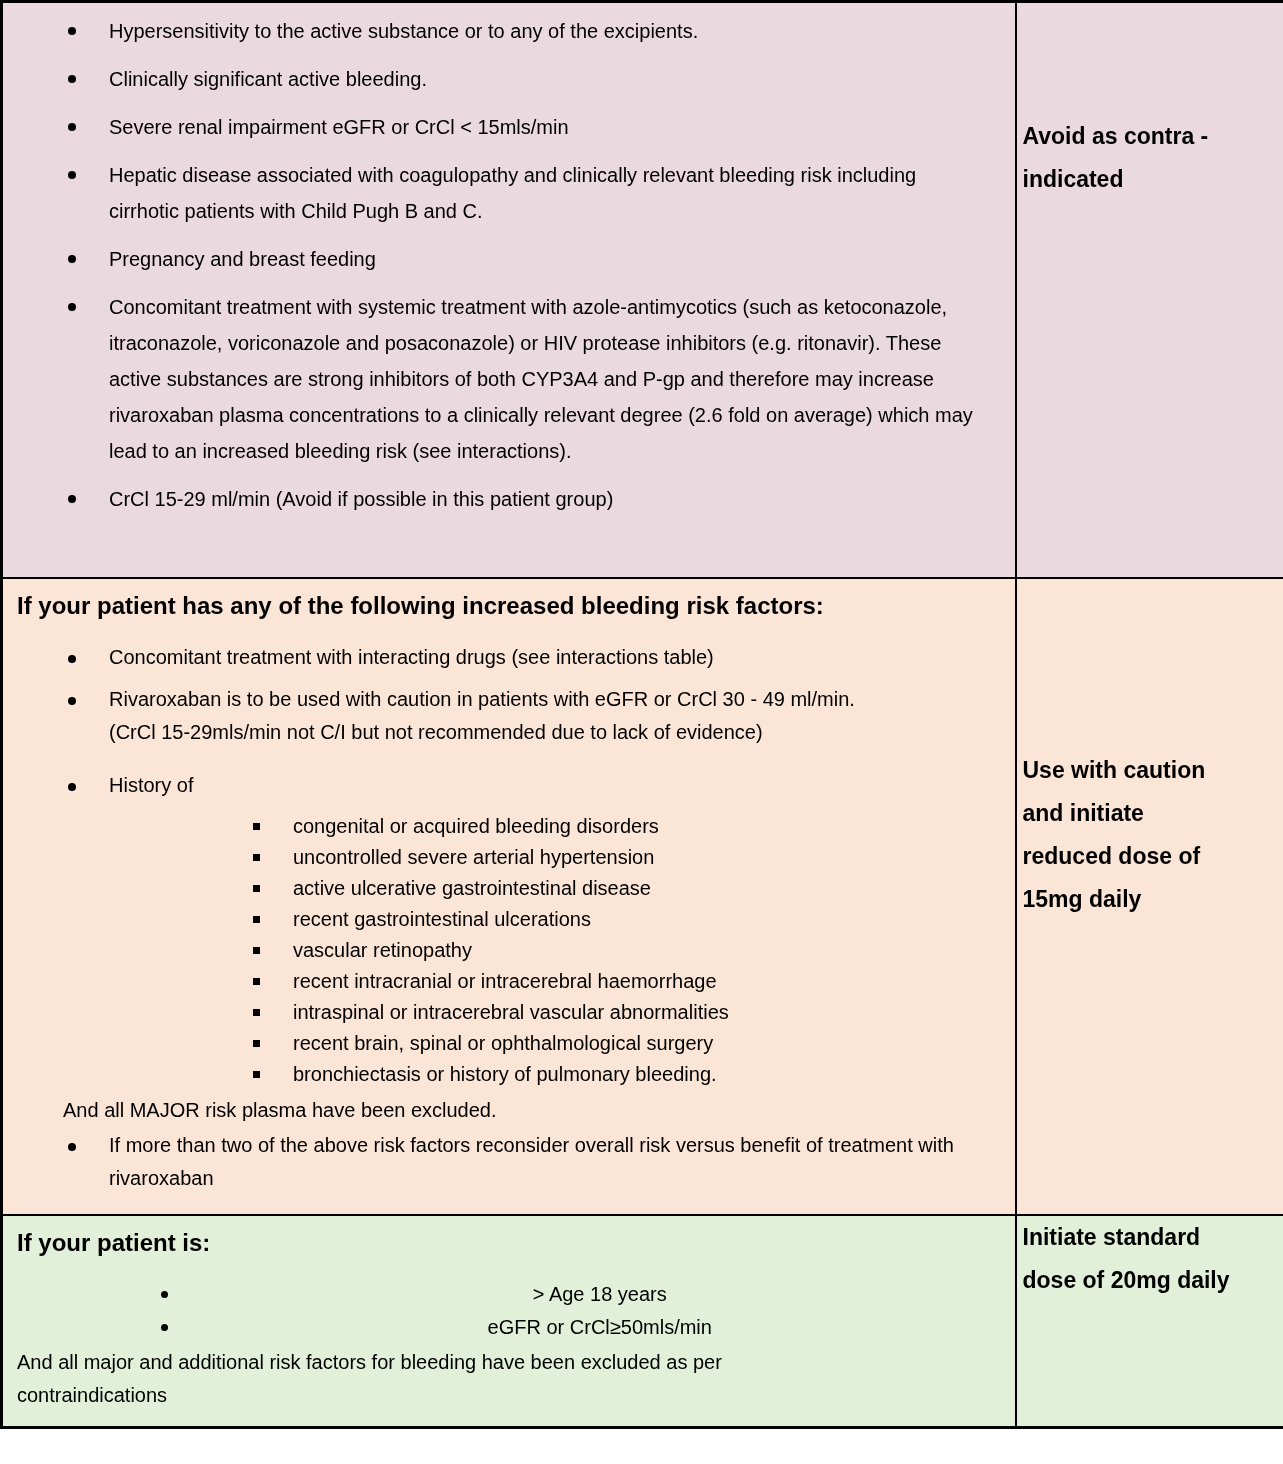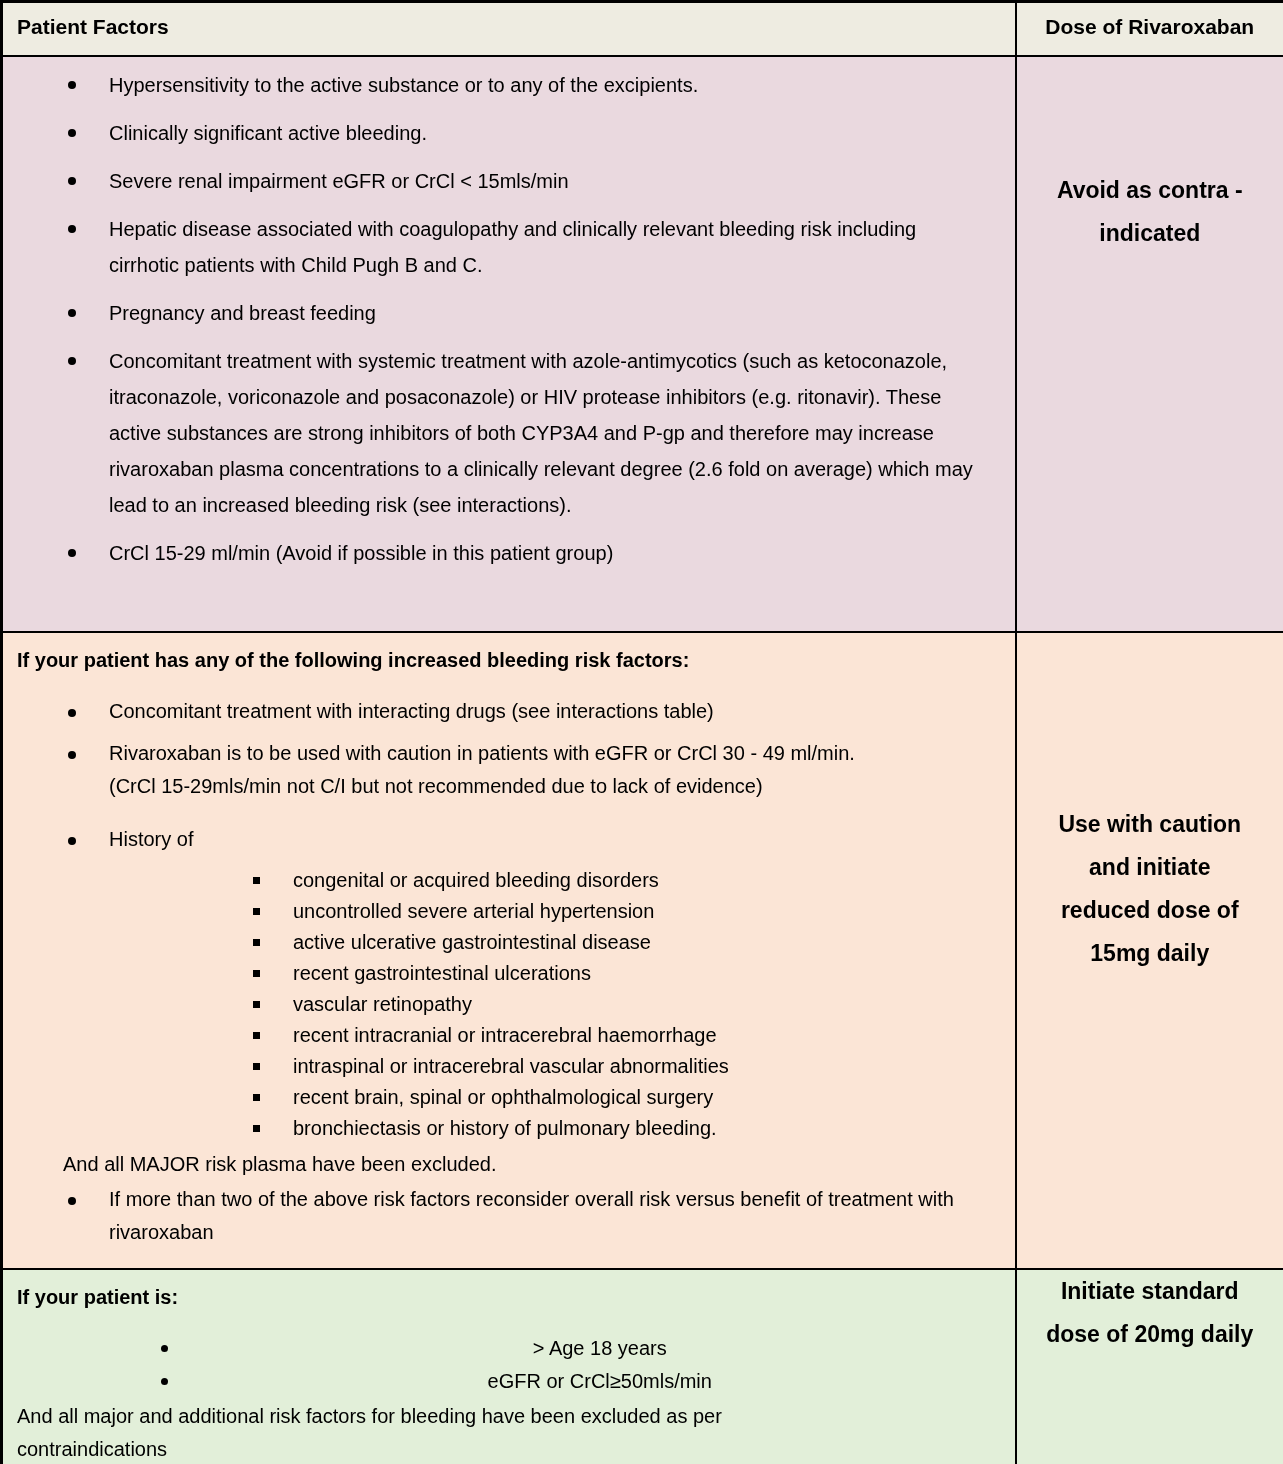--- a/index.html
+++ b/index.html
@@ -42,21 +42,21 @@
   td.content {
     padding: 10px 18px 10px 14px;
     font-size: 20px;
   }
   .row-contra td   { height: 576px; }
   .row-caution td  { height: 627px; }
   .row-standard td { height: 213px; }
 
   
   td.dose {
-    text-align: center;
+    text-align: left;
     font-weight: bold;
     font-size: 23px;
     line-height: 43px;
     padding-left: 6px;
     padding-right: 6px;
   }
   td.dose-contra   { padding-top: 112px; }
   td.dose-caution  { padding-top: 170px; }
   td.dose-standard { }
 
@@ -110,21 +110,21 @@
     left: 144px;
     top: 13px;
     width: 7px;
     height: 7px;
     background: #000;
     border-radius: 50%;
   }
 
   .row-heading {
     font-weight: bold;
-    font-size: 20px;
+    font-size: 24px;
     line-height: 34px;
     margin: 0 0 18px 0;
   }
   .note-indent {
     margin: 4px 0 2px 46px;
     line-height: 33px;
   }
   .note-plain {
     margin: 2px 0 0 0;
     max-width: 820px;
@@ -135,24 +135,20 @@
 </head>
 <body>
 
 <table class="doc-table">
   <colgroup>
       <col class="col-left">
       <col class="col-right">
     </colgroup>
 
   <tbody>
-      <tr class="header-row">
-    <td class="hdr-left">Patient Factors</td>
-    <td class="hdr-right">Dose of Rivaroxaban</td>
-  </tr>
 
   <tr class="row-contra">
     <td class="content">
       <ul class="main-list">
         <li>Hypersensitivity to the active substance or to any of the excipients.</li>
         <li>Clinically significant active bleeding.</li>
         <li>Severe renal impairment eGFR or CrCl &lt; 15mls/min</li>
         <li>Hepatic disease associated with coagulopathy and clinically relevant bleeding risk including cirrhotic patients with Child Pugh B and C.</li>
         <li>Pregnancy and breast feeding</li>
         <li>Concomitant treatment with systemic treatment with azole-antimycotics (such as ketoconazole, itraconazole, voriconazole and posaconazole) or HIV protease inhibitors (e.g. ritonavir). These active substances are strong inhibitors of both CYP3A4 and P-gp and therefore may increase rivaroxaban plasma concentrations to a clinically relevant degree (2.6 fold on average) which may lead to an increased bleeding risk (see interactions).</li>

